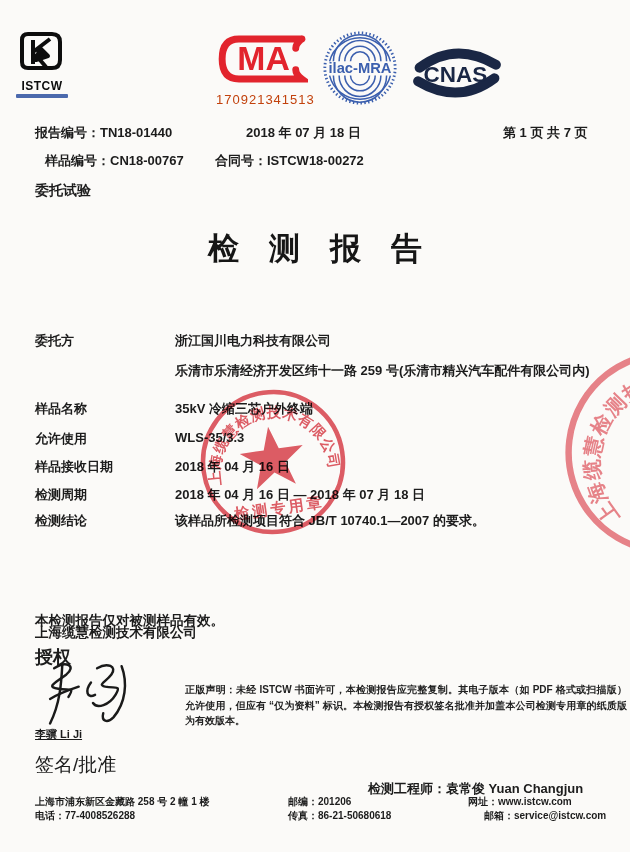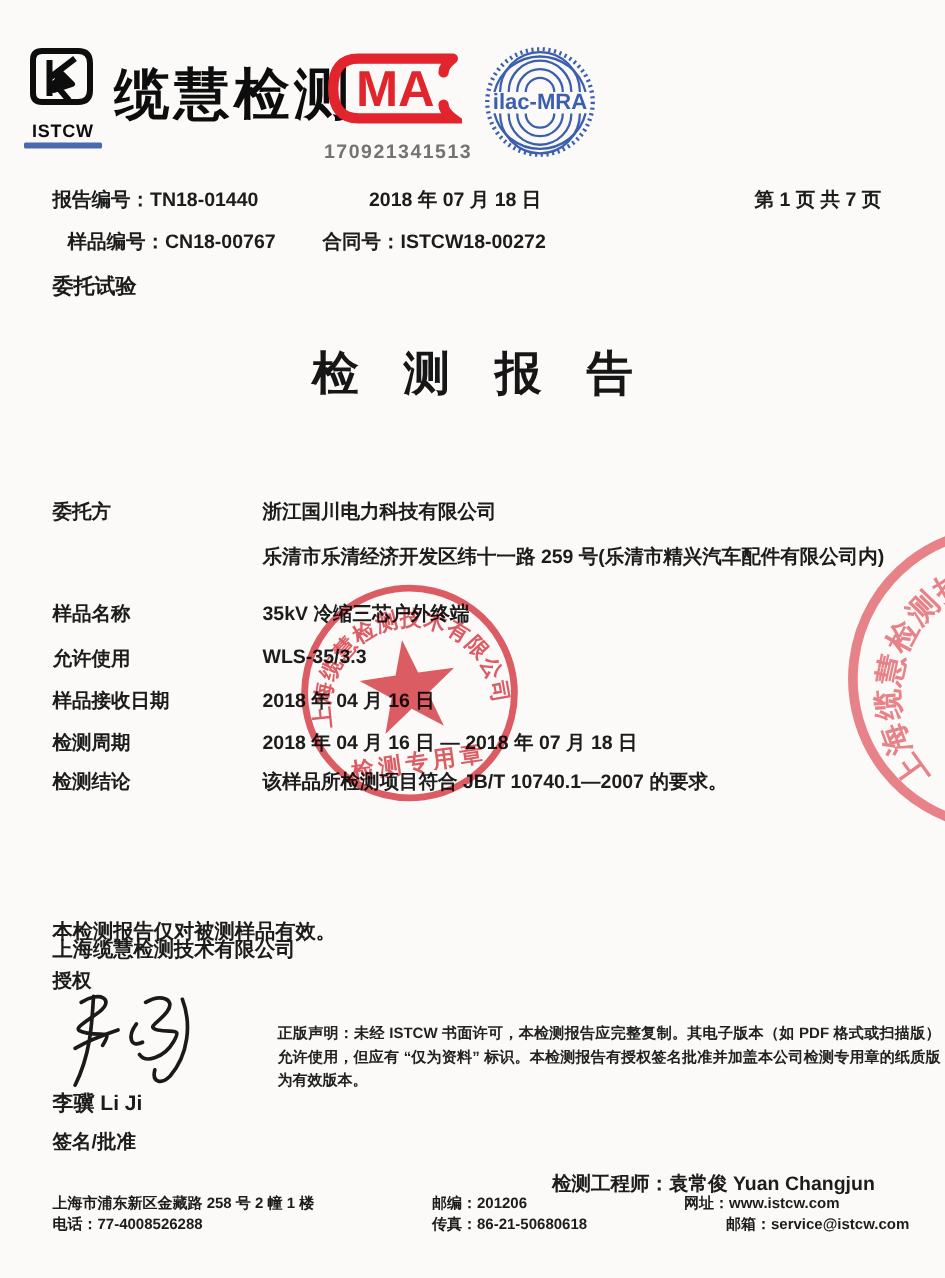--- a/index.html
+++ b/index.html
@@ -9,21 +9,21 @@
     position:relative; width:630px; height:852px; margin:0 auto;
     background:#fbfaf8; overflow:hidden; color:#1c1c1c;
   }
   
   .header { position:absolute; top:28px; left:0; width:630px; height:90px; }
   .logo-block { position:absolute; left:16px; top:4px; width:52px; text-align:center; }
   .logo-abbr { font-size:12px; font-weight:800; letter-spacing:.5px; color:#0d0d0d; margin-top:1px; }
   .logo-tagline-bar { height:4px; background:#2b4fa0; margin-top:1px; border-radius:1px; opacity:.85; }
   .brand-cn { position:absolute; left:76px; top:10px; font-size:37px; font-weight:800; color:#0d0d0d; letter-spacing:3px; }
   .cma-block { position:absolute; left:216px; top:0; width:92px; text-align:center; }
-  .cma-number { font-size:13px; font-weight:700; color:#737373; letter-spacing:1px; margin-top:-2px; }
+  .cma-number { font-size:13px; font-weight:400; color:#c2410c; letter-spacing:1px; margin-top:-2px; }
   .ilac-block { position:absolute; left:322px; top:2px; }
   .cnas-block { position:absolute; left:412px; top:18px; }
   .accred-block { position:absolute; left:509px; top:6px; line-height:1.35; }
   .accred-cn { font-size:12px; font-weight:700; color:#1a2745; letter-spacing:2px; font-family:"Liberation Serif","DejaVu Serif",serif; }
   .accred-en { font-size:11.5px; font-weight:800; color:#141414; }
   
   .meta { position:absolute; top:124px; left:0; width:630px; font-size:13px; font-weight:700; }
   .meta span { position:absolute; white-space:nowrap; }
   .m-report { left:35px; top:0; }
   .m-date { left:246px; top:0; }
@@ -40,54 +40,53 @@
   .info .val { position:absolute; left:175px; white-space:nowrap; }
   .info .val-wide { position:absolute; left:175px; width:445px; white-space:normal; }
   
   .stamp-main { position:absolute; left:197px; top:386px; width:152px; height:152px;
     color:#d93a45; opacity:.82; mix-blend-mode:multiply; transform:rotate(-8deg); }
   .stamp-edge { position:absolute; left:560px; top:345px; width:215px; height:215px;
     color:#e04b55; opacity:.68; mix-blend-mode:multiply; transform:rotate(-38deg); }
   
   .validity { position:absolute; left:35px; top:592px; font-size:13.5px; font-weight:700;margin-top:20px; }
   .company { position:absolute; left:35px; top:624px; font-size:13.5px; font-weight:700; }
-  .auth { position:absolute; left:35px; top:645px; font-size:13px; font-weight:700; }
+  .auth { position:absolute; left:35px; top:645px; font-size:18px; font-weight:700; }
   .signature { position:absolute; left:28px; top:656px; width:130px; height:92px; }
   .copyright { position:absolute; left:185px; top:682px; width:442px; font-size:10px;
     font-weight:600; line-height:1.55; color:#222; text-align:justify; }
-  .signer-name { position:absolute; left:35px; top:727px; font-size:14px; font-weight:700; }
-  .approve { position:absolute; left:35px; top:752px; font-size:13px; font-weight:700; }
+  .signer-name { position:absolute; left:35px; top:727px; font-size:11px; font-weight:700;text-decoration:underline; }
+  .approve { position:absolute; left:35px; top:752px; font-size:19px; font-weight:400; }
   .engineer { position:absolute; left:368px; top:780px; font-size:13px; font-weight:700; }
   
   .footer { position:absolute; left:0; top:795px; width:630px; font-size:10px; font-weight:700; color:#1c1c1c; }
   .footer span { position:absolute; white-space:nowrap; }
   .f-addr { left:35px; top:0; }
   .f-phone { left:35px; top:14px; }
   .f-post { left:288px; top:0;text-align:center; }
   .f-fax { left:288px; top:14px; }
-  .f-web { left:456px; top:0;text-align:center; }
+  .f-web { left:468px; top:0;text-align:center; }
   .f-mail { left:484px; top:14px; }
 </style>
 </head>
 <body>
 
 <div class="page">
 
   <div class="header">
 
     <div class="logo-block">
       <svg width="44" height="42" viewBox="0 0 44 42">
         <path d="M8,2 h24 q8,0 8,8 v18 q0,8 -8,8 h-24 q-6,0 -6,-6 v-22 q0,-6 6,-6 z" fill="none" stroke="#0d0d0d" stroke-width="4"></path>
         <path d="M13,8 v24 M13,20 L30,7 M15,22 L26,35 M20,16 l8,8 l-12,4 z" fill="#0d0d0d" stroke="#0d0d0d" stroke-width="4" stroke-linejoin="round"></path>
       </svg>
       <div class="logo-abbr">ISTCW</div>
       <div class="logo-tagline-bar"></div>
     </div>
 
-    <div class="brand-cn">缆慧检测</div>
 
     <div class="cma-block">
       <svg width="92" height="62" viewBox="0 0 120 80">
         <path d="M112,14 H30 Q8,14 8,40 Q8,66 30,66 H112 Q104,60 104,54 M112,14 Q104,20 104,26" fill="none" stroke="#e2242d" stroke-width="9" stroke-linecap="round"></path>
         <text x="62" y="55" text-anchor="middle" font-size="44" font-weight="800" fill="#e2242d" font-family="Liberation Sans, DejaVu Sans, sans-serif">MA</text>
       </svg>
       <div class="cma-number">170921341513</div>
     </div>
 
     <div class="ilac-block">
@@ -102,20 +101,27 @@
           <path d="M30,48 A10,10 0 0 0 50,48"></path>
           <path d="M24,48 A16,16 0 0 0 56,48"></path>
           <path d="M18,48 A22,22 0 0 0 62,48"></path>
           <path d="M12,48 A28,28 0 0 0 68,48"></path>
           <path d="M8,48 A33,33 0 0 0 72,48"></path>
         </g>
         <text x="40" y="45" text-anchor="middle" font-size="15.5" font-weight="800" fill="#3b5fae" font-family="Liberation Sans, DejaVu Sans, sans-serif">ilac-MRA</text>
       </svg>
     </div>
 
+    <div class="cnas-block">
+      <svg width="90" height="54" viewBox="0 0 120 70">
+        <path d="M10,28 Q58,-8 112,24" fill="none" stroke="#1a2745" stroke-width="13" stroke-linecap="round"></path>
+        <path d="M8,46 Q62,78 110,42" fill="none" stroke="#1a2745" stroke-width="13" stroke-linecap="round"></path>
+        <text x="58" y="47" text-anchor="middle" font-size="30" font-weight="800" fill="#1a2745" font-family="Liberation Sans, DejaVu Sans, sans-serif">CNAS</text>
+      </svg>
+    </div>
 
   </div>
 
   <div class="meta">
     <span class="m-report">报告编号：TN18-01440</span>
     <span class="m-date">2018 年 07 月 18 日</span>
     <span class="m-page">第 1 页 共 7 页</span>
     <span class="m-sample">样品编号：CN18-00767</span>
     <span class="m-contract">合同号：ISTCW18-00272</span>
     <span class="m-testtype">委托试验</span>

